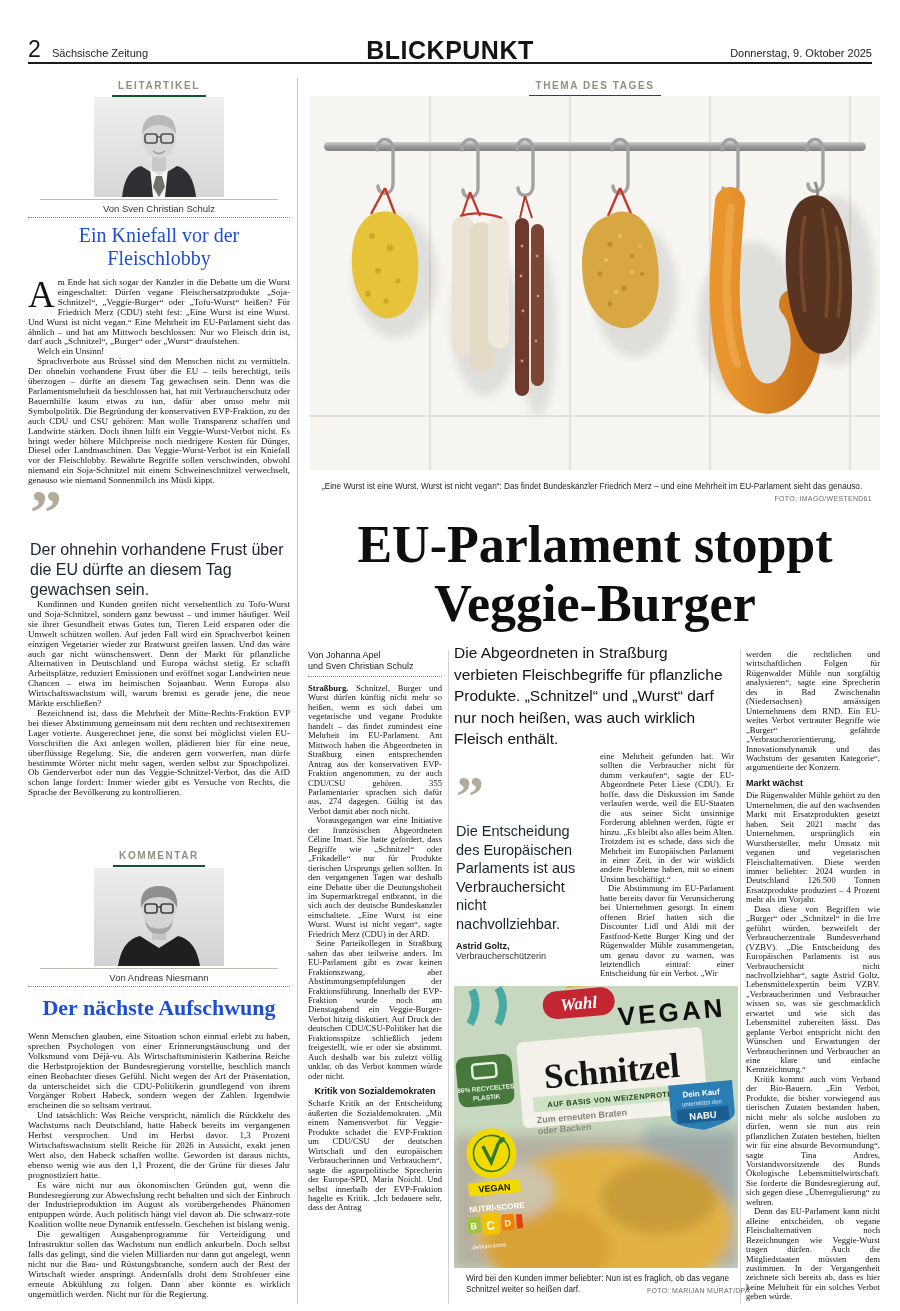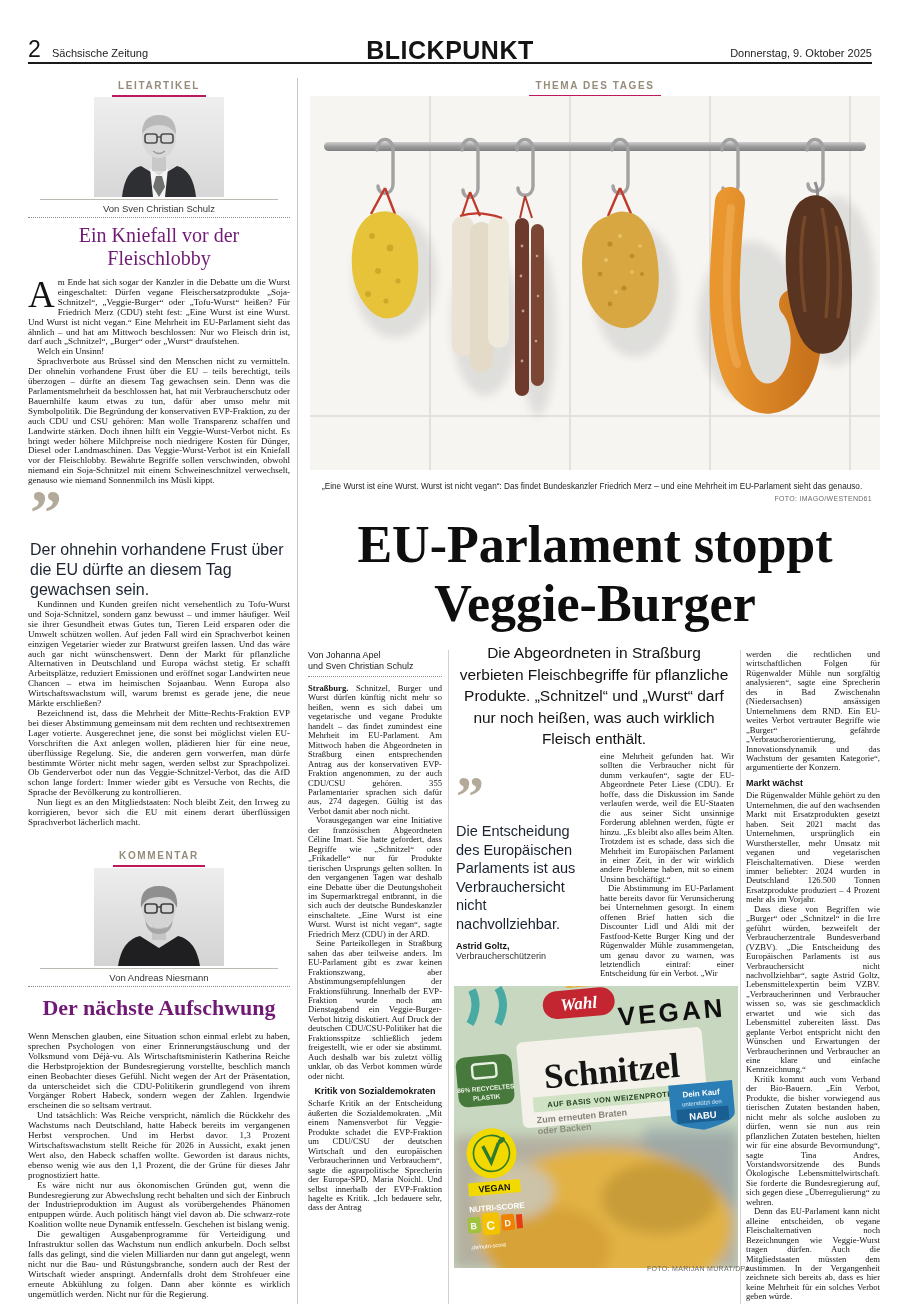--- a/index.html
+++ b/index.html
@@ -9,40 +9,40 @@
   .abs{position:absolute;}
   
   .hdr-num{font-family:"Liberation Sans",sans-serif;font-size:23px;font-weight:400;}
   .hdr-paper{font-family:"Liberation Sans",sans-serif;font-size:11px;color:#222;}
   .hdr-section{font-family:"Liberation Sans",sans-serif;font-size:25px;font-weight:700;letter-spacing:.5px;transform:scaleY(1.05);}
   .hdr-date{font-family:"Liberation Sans",sans-serif;font-size:11px;color:#222;}
   .hdr-rule{border-top:2px solid #1a1a1a;}
   
   .kicker{font-family:"Liberation Sans",sans-serif;font-size:10px;font-weight:700;
           letter-spacing:1.6px;color:#958c7c;text-align:center;}
-  .kicker span{display:inline-block;border-bottom:2px solid #be185d;padding:0 6px 4px 6px;}
+  .kicker span{display:inline-block;border-bottom:2px solid #14532d;padding:0 6px 4px 6px;}
   
   .vrule{width:1px;background:#c9c6c0;}
   .thinrule{border-top:1px solid #bdbab4;}
   .dotrule{border-top:1px dotted #8a877f;}
   
   .byline{font-family:"Liberation Sans",sans-serif;font-size:9.5px;color:#333;text-align:center;}
-  .lead-head{font-size:20px;line-height:23px;text-align:center;font-weight:400;color:#701a75;}
+  .lead-head{font-size:20px;line-height:23px;text-align:center;font-weight:400;color:#1d4ed8;}
   .body-l{font-size:9px;line-height:9.9px;text-align:justify;hyphens:auto;-webkit-hyphens:auto;overflow:hidden;}
   .body-l p{margin:0;}
   .body-l p+p{text-indent:9px;}
   .dropcap{float:left;font-size:37px;line-height:29px;padding:2px 3px 0 0;font-weight:400;}
   .pq-glyph{font-family:"Liberation Serif",serif;font-size:64px;line-height:34px;color:#b3aa99;font-weight:700;}
   .pq-text{font-family:"Liberation Sans",sans-serif;font-size:16px;line-height:20px;color:#1b2330;font-weight:400;}
   
   .photo-cap{font-family:"Liberation Sans",sans-serif;font-size:8.2px;color:#1d1d1d;margin-left:12px;}
   .photo-credit{font-family:"Liberation Sans",sans-serif;font-size:7px;color:#6b6b6b;letter-spacing:.3px;text-align:right;}
   .main-head{font-size:52px;line-height:59px;font-weight:700;text-align:center;color:#0e0e0e;font-family:"Liberation Serif",serif;}
   .art-byline{font-family:"Liberation Sans",sans-serif;font-size:9px;color:#222;line-height:11px;}
-  .intro{font-family:"Liberation Sans",sans-serif;font-size:15.5px;line-height:21.5px;text-align:center;color:#131313;}
+  .intro{font-family:"Liberation Sans",sans-serif;font-size:15.5px;line-height:21.5px;color:#131313;}
   .body-m{font-size:8.6px;line-height:9.45px;text-align:justify;hyphens:auto;-webkit-hyphens:auto;overflow:hidden;}
   .body-m p{margin:0;}
   .body-m p+p{text-indent:8px;}
   .subhead{font-family:"Liberation Sans",sans-serif;font-weight:700;font-size:9px;margin:6px 0 3px 0;}
   .subhead.center{text-align:center;}
   .pq2-glyph{font-family:"Liberation Serif",serif;font-size:56px;line-height:30px;color:#b3aa99;font-weight:700;}
   .pq2-text{font-family:"Liberation Sans",sans-serif;font-size:14.5px;line-height:18.5px;color:#1b2330;}
   .pq2-name{font-family:"Liberation Sans",sans-serif;font-size:9px;font-weight:700;color:#111;margin-top:8px;}
   .pq2-role{font-family:"Liberation Sans",sans-serif;font-size:9px;color:#333;}
   .bold{font-weight:700;}
@@ -94,21 +94,20 @@
 </div>
 
 <div class="abs" style="left:30px;top:496px;width:262px;">
   <div class="pq-glyph">”</div>
   <div class="pq-text" style="margin-top:10px;">Der ohnehin vorhandene Frust über die EU dürfte an diesem Tag gewachsen sein.</div>
 </div>
 
 <div class="abs body-l" style="left:28px;top:600px;width:262px;height:246px;">
   <p style="text-indent:9px;">Kundinnen und Kunden greifen nicht versehentlich zu Tofu-Wurst und Soja-Schnitzel, sondern ganz bewusst – und immer häufiger. Weil sie ihrer Gesundheit etwas Gutes tun, Tieren Leid ersparen oder die Umwelt schützen wollen. Auf jeden Fall wird ein Sprachverbot keinen einzigen Vegetarier wieder zur Bratwurst greifen lassen. Und das wäre auch gar nicht wünschenswert. Denn der Markt für pflanzliche Alternativen in Deutschland und Europa wächst stetig. Er schafft Arbeitsplätze, reduziert Emissionen und eröffnet sogar Landwirten neue Chancen – etwa im heimischen Sojaanbau. Wenn Europa also Wirtschaftswachstum will, warum bremst es gerade jene, die neue Märkte erschließen?</p>
   <p>Bezeichnend ist, dass die Mehrheit der Mitte-Rechts-Fraktion EVP bei dieser Abstimmung gemeinsam mit dem rechten und rechtsextremen Lager votierte. Ausgerechnet jene, die sonst bei möglichst vielen EU-Vorschriften die Axt anlegen wollen, plädieren hier für eine neue, überflüssige Regelung. Sie, die anderen gern vorwerfen, man dürfe bestimmte Wörter nicht mehr sagen, werden selbst zur Sprachpolizei. Ob Genderverbot oder nun das Veggie-Schnitzel-Verbot, das die AfD schon lange fordert: Immer wieder gibt es Versuche von Rechts, die Sprache der Bevölkerung zu kontrollieren.</p>
-  <p>Nun liegt es an den Mitgliedstaaten: Noch bleibt Zeit, den Irrweg zu korrigieren, bevor sich die EU mit einem derart überflüssigen Sprachverbot lächerlich macht.</p>
 </div>
 
 <div class="abs kicker" style="left:28px;top:850px;width:262px;"><span>KOMMENTAR</span></div>
 
 <div class="abs" style="left:94px;top:868px;width:130px;height:98px;">
   <svg width="130" height="98" viewBox="0 0 130 98">
     <defs>
         <linearGradient id="pg2" x1="0" y1="0" x2="0" y2="1">
       <stop offset="0" stop-color="#ededed"></stop>
           <stop offset="1" stop-color="#d3d3d3"></stop>
@@ -359,20 +358,21 @@
         <path d="M214,106 h64 v32 q0,9 -32,15 q-32,-6 -32,-15 z" fill="#2a7db5"></path>
         <text x="246" y="119" text-anchor="middle" font-family="Liberation Sans,sans-serif" font-weight="700" font-size="8" fill="#fff">Dein Kauf</text>
         <text x="246" y="128" text-anchor="middle" font-family="Liberation Sans,sans-serif" font-size="6" fill="#dcebf5">unterstützt den</text>
         <rect x="220" y="131" width="52" height="14" fill="#1b5f92"></rect>
         <text x="246" y="142" text-anchor="middle" font-family="Liberation Sans,sans-serif" font-weight="700" font-size="9.5" fill="#fff">NABU</text>
       </g>
     </g>
   </svg>
 </div>
 <div class="abs photo-cap" style="left:454px;top:1273px;width:284px;line-height:11px;">
+  <span>Wird bei den Kunden immer beliebter: Nun ist es fraglich, ob das vegane Schnitzel weiter so heißen darf.</span>
   <span class="photo-credit" style="position:absolute;right:0;bottom:-1px;">FOTO: MARIJAN MURAT/DPA</span>
 </div>
 
 <div class="abs body-m" style="left:746px;top:650px;width:134px;height:656px;">
   <p>werden die rechtlichen und wirtschaftlichen Folgen für Rügenwalder Mühle nun sorgfältig analysieren“, sagte eine Sprecherin des in Bad Zwischenahn (Niedersachsen) ansässigen Unternehmens dem RND. Ein EU-weites Verbot vertrauter Begriffe wie „Burger“ gefährde „Verbraucherorientierung, Innovationsdynamik und das Wachstum der gesamten Kategorie“, argumentierte der Konzern.</p>
   <div class="subhead">Markt wächst</div>
   <p style="text-indent:0;">Die Rügenwalder Mühle gehört zu den Unternehmen, die auf den wachsenden Markt mit Ersatzprodukten gesetzt haben. Seit 2021 macht das Unternehmen, ursprünglich ein Wursthersteller, mehr Umsatz mit veganen und vegetarischen Fleischalternativen. Diese werden immer beliebter: 2024 wurden in Deutschland 126.500 Tonnen Ersatzprodukte produziert – 4 Prozent mehr als im Vorjahr.</p>
   <p>Dass diese von Begriffen wie „Burger“ oder „Schnitzel“ in die Irre geführt würden, bezweifelt der Verbraucherzentrale Bundesverband (VZBV). „Die Entscheidung des Europäischen Parlaments ist aus Verbrauchersicht nicht nachvollziehbar“, sagte Astrid Goltz, Lebensmittelexpertin beim VZBV. „Verbraucherinnen und Verbraucher wissen so, was sie geschmacklich erwartet und wie sich das Lebensmittel zubereiten lässt. Das geplante Verbot entspricht nicht den Wünschen und Erwartungen der Verbraucherinnen und Verbraucher an eine klare und einfache Kennzeichnung.“</p>
   <p>Kritik kommt auch vom Verband der Bio-Bauern. „Ein Verbot, Produkte, die bisher vorwiegend aus tierischen Zutaten bestanden haben, nicht mehr als solche ausloben zu dürfen, wenn sie nun aus rein pflanzlichen Zutaten bestehen, hielten wir für eine absurde Bevormundung“, sagte Tina Andres, Vorstandsvorsitzende des Bunds Ökologische Lebensmittelwirtschaft. Sie forderte die Bundesregierung auf, sich gegen diese „Überregulierung“ zu wehren.</p>
   <p>Denn das EU-Parlament kann nicht alleine entscheiden, ob vegane Fleischalternativen noch Bezeichnungen wie Veggie-Wurst tragen dürfen. Auch die Mitgliedstaaten müssten dem zustimmen. In der Vergangenheit zeichnete sich bereits ab, dass es hier keine Mehrheit für ein solches Verbot geben würde.</p>

